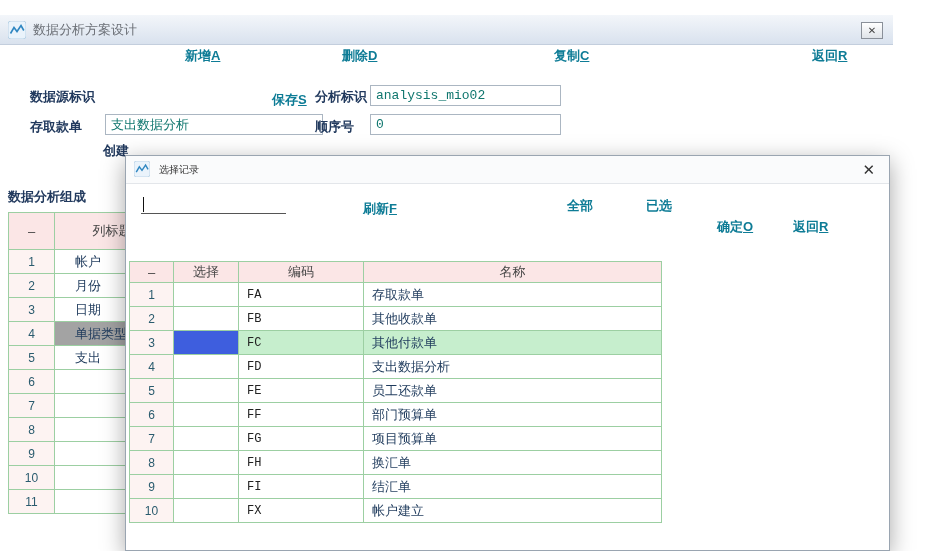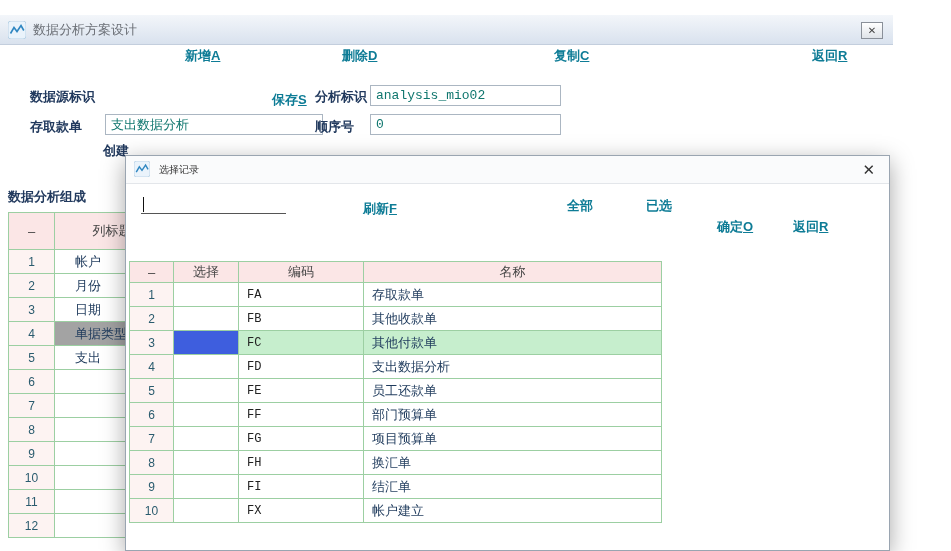--- a/index.html
+++ b/index.html
@@ -176,24 +176,20 @@
           <td class="val"></td>
         </tr>
     <tr>
           <td class="num">10</td>
           <td class="val"></td>
         </tr>
     <tr>
           <td class="num">11</td>
           <td class="val"></td>
         </tr>
-    <tr>
-          <td class="num">12</td>
-          <td class="val"></td>
-        </tr>
   </tbody>
     </table>
 </div>
 
 <div class="modal">
   <div class="modal-titlebar">
     <span class="app-icon">
       <svg viewBox="0 0 18 18" width="16" height="16">
           <rect width="18" height="18" rx="3" fill="#eaf3fb" stroke="#b9d2e6"></rect>
           <path d="M2.5 12.5 L6 6.5 L9 10.5 L13 4.5 L15.8 9.5" stroke="#2e86c1" stroke-width="1.6" fill="none"></path>

